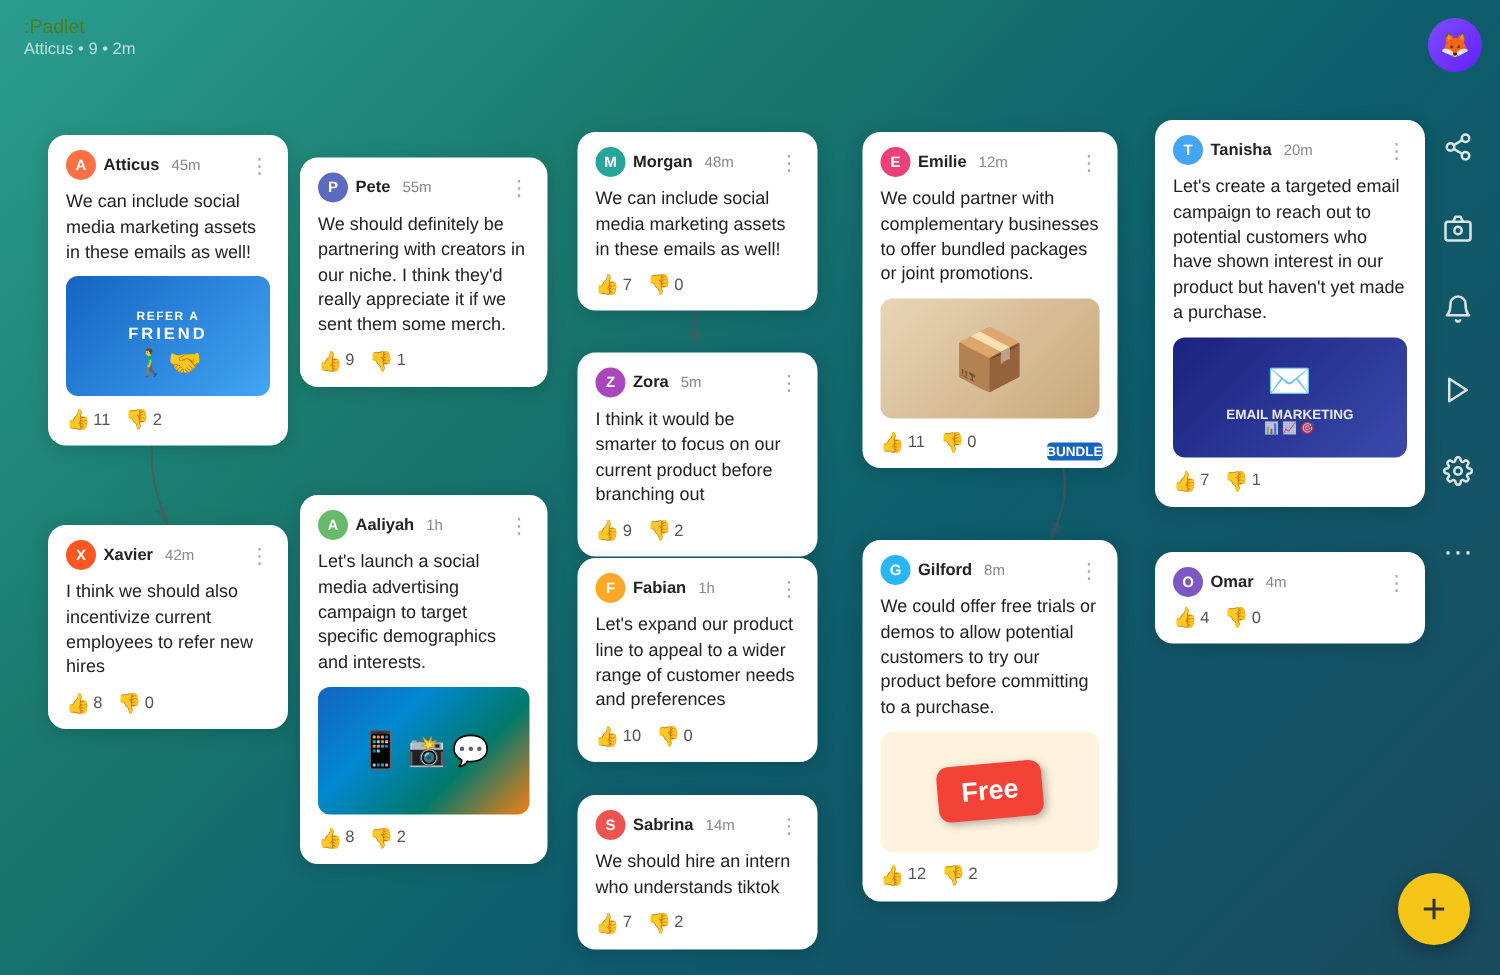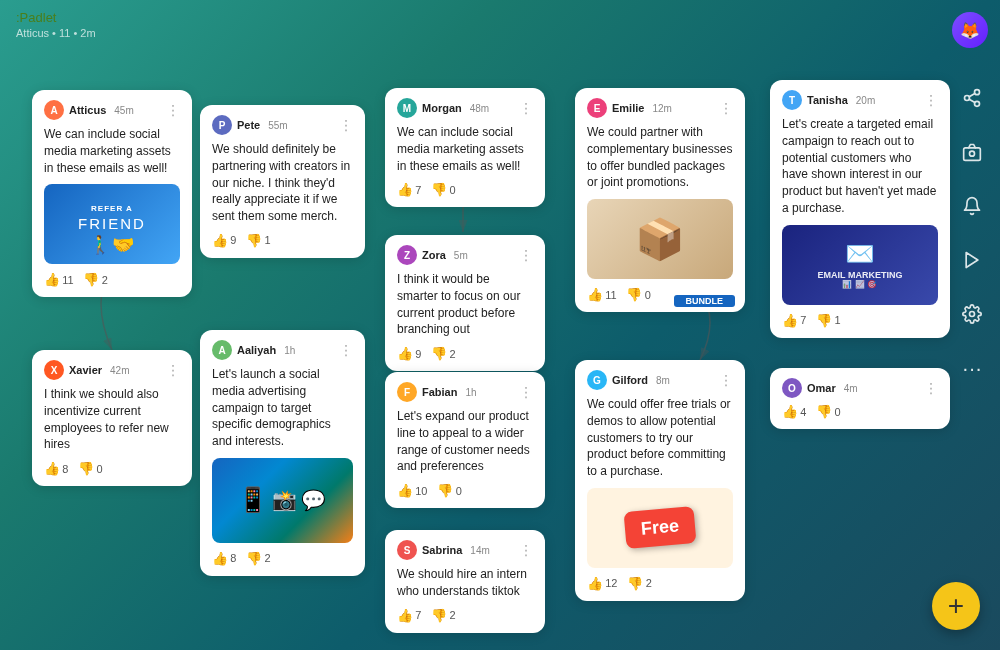--- a/index.html
+++ b/index.html
@@ -258,21 +258,21 @@
       align-items: center;
       justify-content: center;
       font-size: 10px;
     }
   </style>
 </head>
 <body>
 
 <div class="top-bar">
   <div class="padlet-logo">:Padlet</div>
-  <div style="font-size:11px; color:rgba(255,255,255,0.7); margin-top:2px;">Atticus • 11 • 2m</div>
+  <div style="font-size:11px; color:rgba(255,255,255,0.7); margin-top:2px;">Atticus • 9 • 2m</div>
 </div>
 
 <div class="avatar-icon">🦊</div>
 
 <div class="right-sidebar">
   <div class="sidebar-icon">
     <svg width="20" height="20" viewBox="0 0 24 24" fill="none" stroke="white" stroke-width="2" stroke-linecap="round" stroke-linejoin="round">
       <circle cx="18" cy="5" r="3"></circle>
         <circle cx="6" cy="12" r="3"></circle>
         <circle cx="18" cy="19" r="3"></circle>
@@ -331,21 +331,21 @@
         <div class="card-avatar av-atticus">A</div>
         <span class="card-author">Atticus</span>
         <span class="card-time">45m</span>
       </div>
       <span class="card-menu">⋮</span>
     </div>
     <p class="card-text">We can include social media marketing assets in these emails as well!</p>
     <div class="refer-img">
       <div style="text-align:center; padding:4px;margin-top:11px;">
         <div style="font-size:8px; letter-spacing:1px; margin-bottom:2px;">REFER A</div>
-        <div style="font-size:15px; font-weight:400; letter-spacing:2px;">FRIEND</div>
+        <div style="font-size:11px; font-weight:700; letter-spacing:2px;">FRIEND</div>
         <div style="font-size:18px; margin-top:2px;">🚶‍♂️🤝</div>
       </div>
     </div>
     <div class="card-footer">
       <div class="card-reaction"><span class="icon">👍</span> 11</div>
       <div class="card-reaction"><span class="icon">👎</span> 2</div>
     </div>
   </div>
 
   <div class="card" style="left:32px;top:350px;width:160px;">
@@ -470,21 +470,21 @@
       <div class="card-author-row">
         <div class="card-avatar av-emilie">E</div>
         <span class="card-author">Emilie</span>
         <span class="card-time">12m</span>
       </div>
       <span class="card-menu">⋮</span>
     </div>
     <p class="card-text">We could partner with complementary businesses to offer bundled packages or joint promotions.</p>
     <div class="bundle-img">
       <span style="font-size:40px;">📦</span>
-      <span style="position:absolute; font-size:9px; background:#1565c0; color:white; padding:1px 12px; border-radius:3px; bottom:5px; right:10px; font-weight:700;">BUNDLE</span>
+      <span style="position:absolute; font-size:9px; background:#1565c0; color:white; padding:1px 0; border-radius:3px; bottom:5px; right:10px; font-weight:700;">BUNDLE</span>
     </div>
     <div class="card-footer">
       <div class="card-reaction"><span class="icon">👍</span> 11</div>
       <div class="card-reaction"><span class="icon">👎</span> 0</div>
     </div>
   </div>
 
   <div class="card" style="left:575px;top:360px;width:170px;">
     <div class="card-header">
       <div class="card-author-row">

